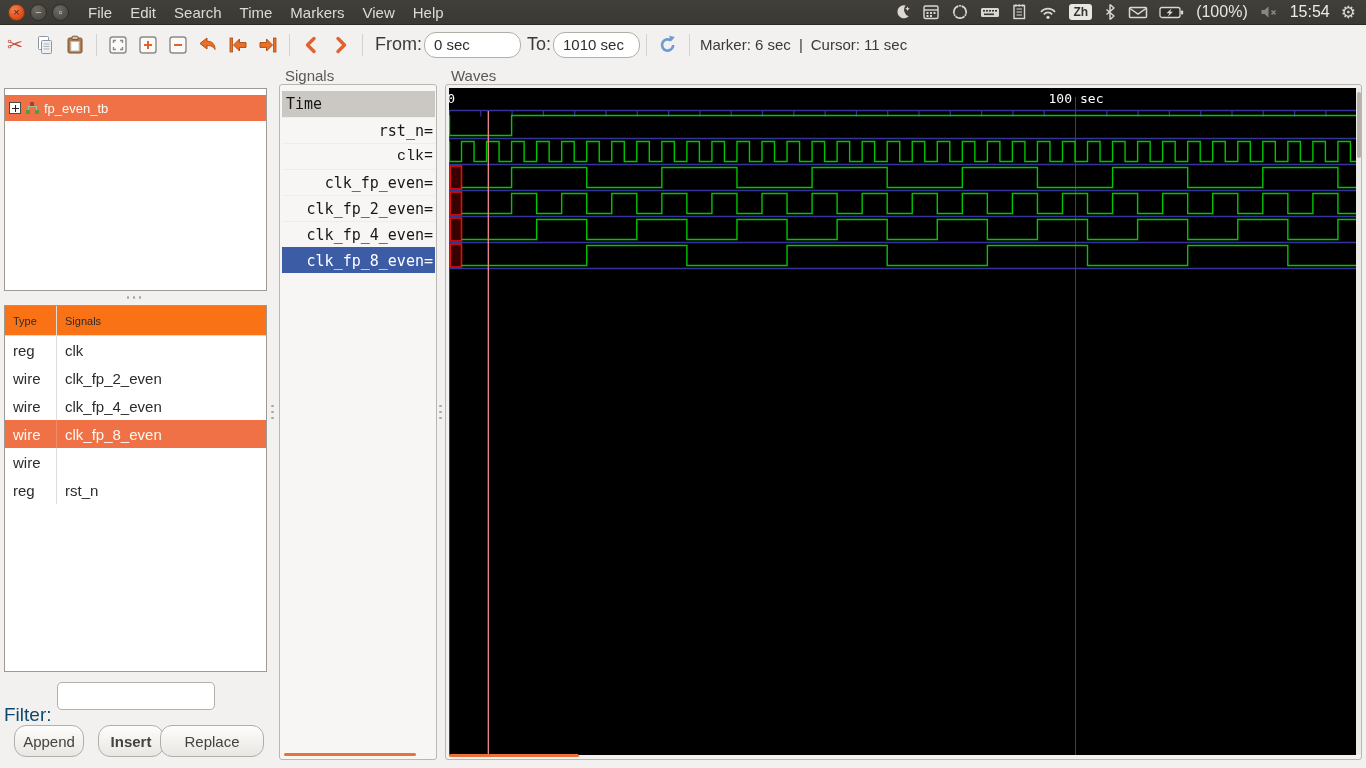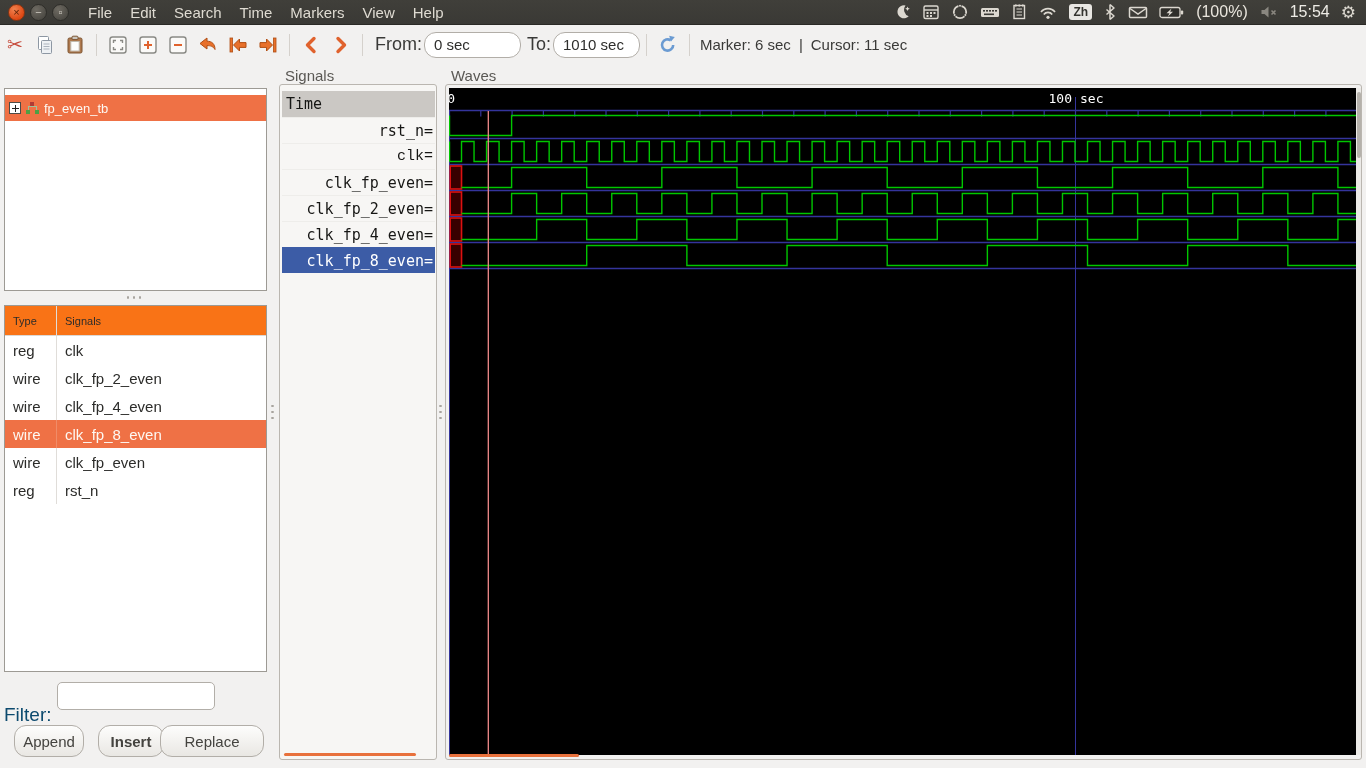--- a/index.html
+++ b/index.html
@@ -346,21 +346,20 @@
   <div class="trow">
     <span class="col-type">wire</span>
     <span class="col-sig">clk_fp_4_even</span>
   </div>
   <div class="trow sel">
     <span class="col-type">wire</span>
     <span class="col-sig">clk_fp_8_even</span>
   </div>
   <div class="trow">
     <span class="col-type">wire</span>
-    <span class="col-sig">clk_fp_even</span>
   </div>
   <div class="trow">
     <span class="col-type">reg</span>
     <span class="col-sig">rst_n</span>
   </div>
 </div>
 
 <span class="filter-label">Filter:</span>
 <input class="filter-input" value="" style="">
 

